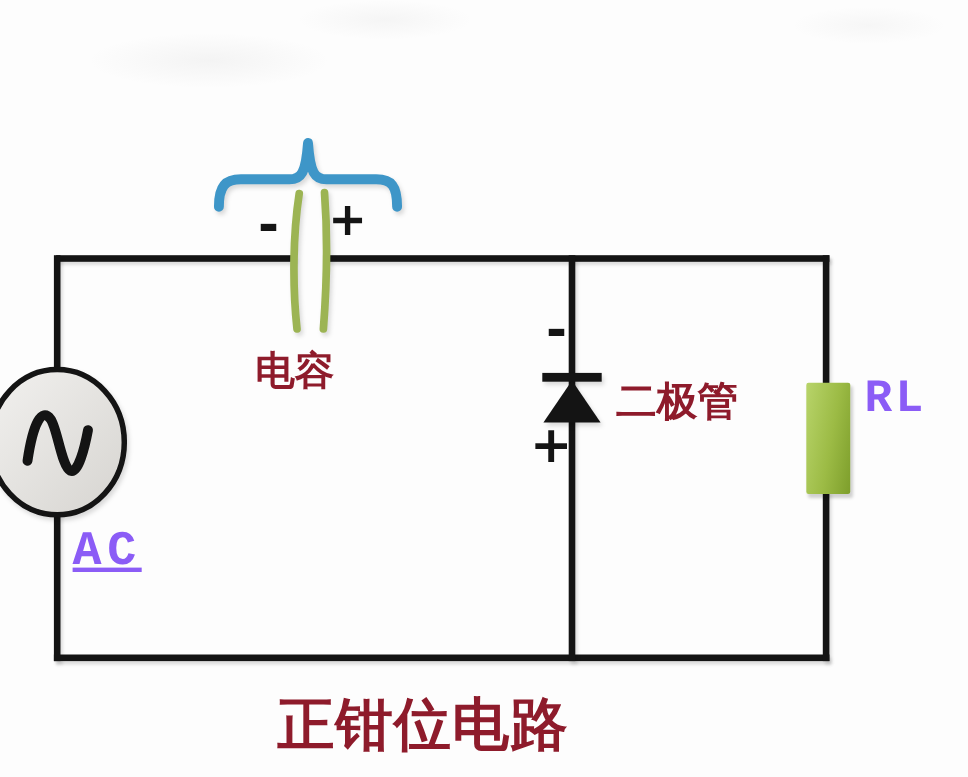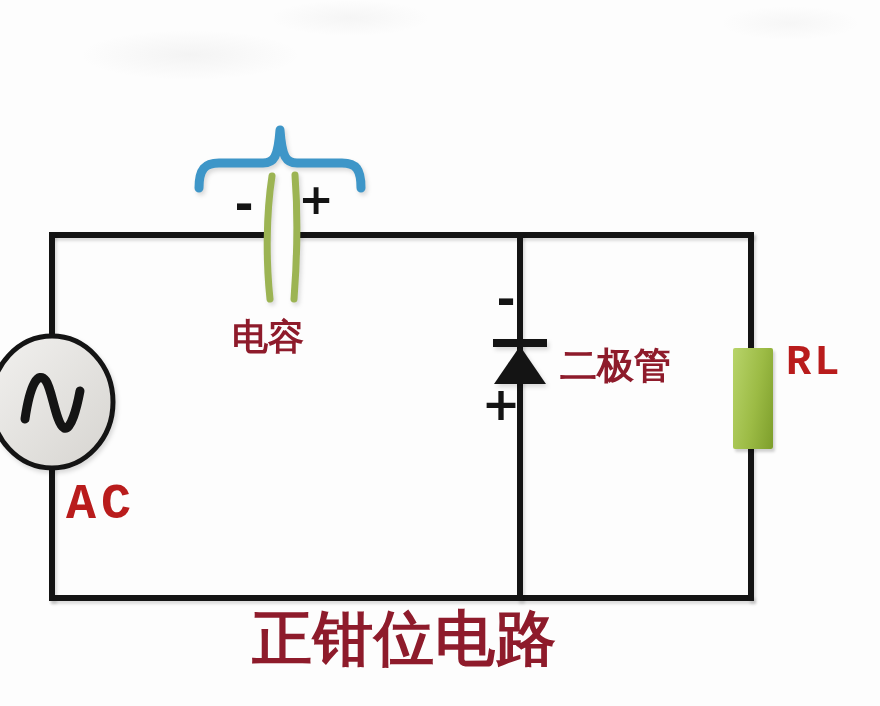--- a/index.html
+++ b/index.html
@@ -49,39 +49,39 @@
   
   .circuit-svg{
     position:absolute;left:0;top:0;width:880px;height:706px;
     pointer-events:none;
     filter:drop-shadow(2px 3px 2px rgba(0,0,0,0.14));
   }
 
   
   .lbl{position:absolute;line-height:1;white-space:nowrap;}
   .red{color:#8e1b2b;}
-  .blk{color:#b91c1c;}
+  .blk{color:#8b5cf6;}
   .cjk{font-family:"Liberation Serif", serif;font-weight:800;}
   .mono{font-family:"Liberation Mono", monospace;font-weight:700;}
   .mark{
     position:absolute;transform:translate(-50%,-50%);
     font-family:"DejaVu Sans", sans-serif;
     font-weight:800;color:#141414;line-height:1;
   }
   .cap-minus  {left:244px;top:204px;font-size:46px;}
   .cap-plus   {left:316px;top:200px;font-size:42px;}
   .cap-label  {left:232px;top:319px;font-size:36px;}
   .diode-minus{left:506px;top:299px;font-size:46px;}
   .diode-plus {left:501px;top:404px;font-size:46px;}
   .diode-label{left:560px;top:347px;font-size:37px;text-align:center;}
   .rl-label   {left:786px;top:342px;font-size:42px;letter-spacing:3px;}
   .ac-row{left:66px;top:480px;display:flex;align-items:baseline;gap:14px;}
-  .ac-en{font-size:50px;letter-spacing:5px;}
+  .ac-en{font-size:44px;letter-spacing:5px;text-decoration:underline;}
   .ac-zh{font-size:37px;}
-  .main-title{left:252px;top:609px;font-size:60px;letter-spacing:1px;}
+  .main-title{left:252px;top:634px;font-size:52px;letter-spacing:1px;}
 </style>
 </head>
 <body>
 
 <div class="stage">
 
   <div class="smudge s1"></div>
   <div class="smudge s2"></div>
   <div class="smudge s3"></div>
 

